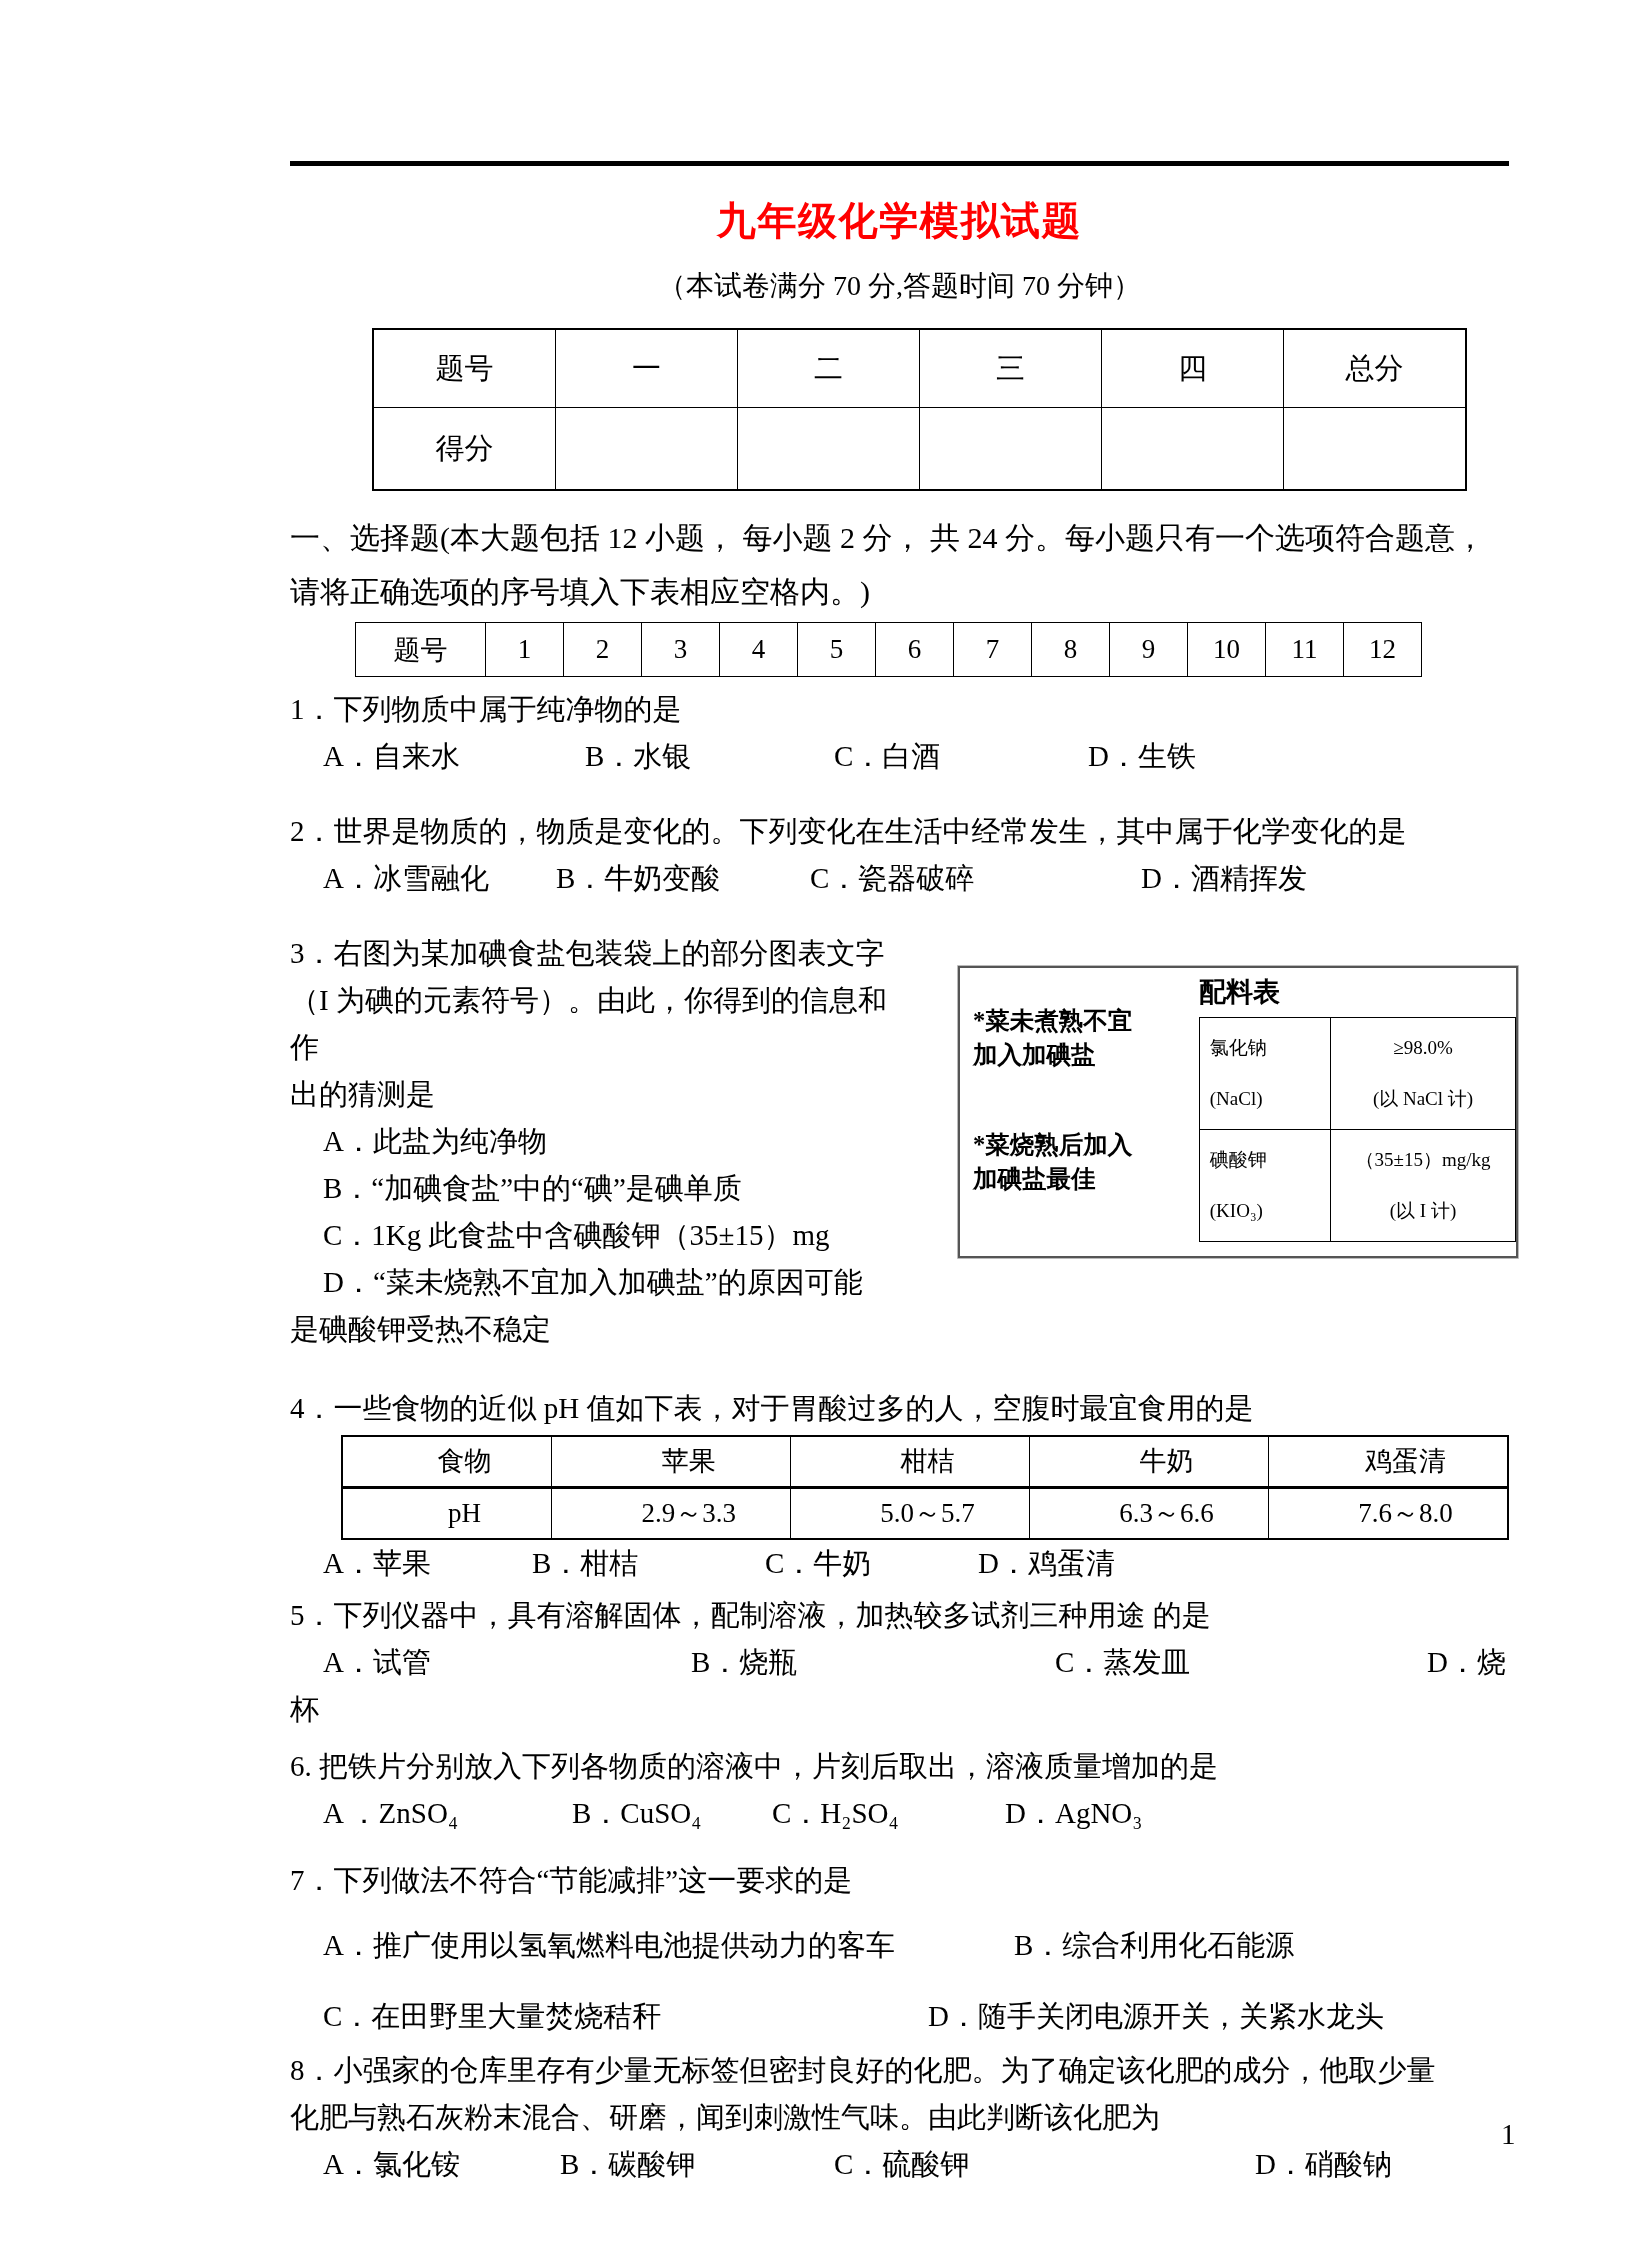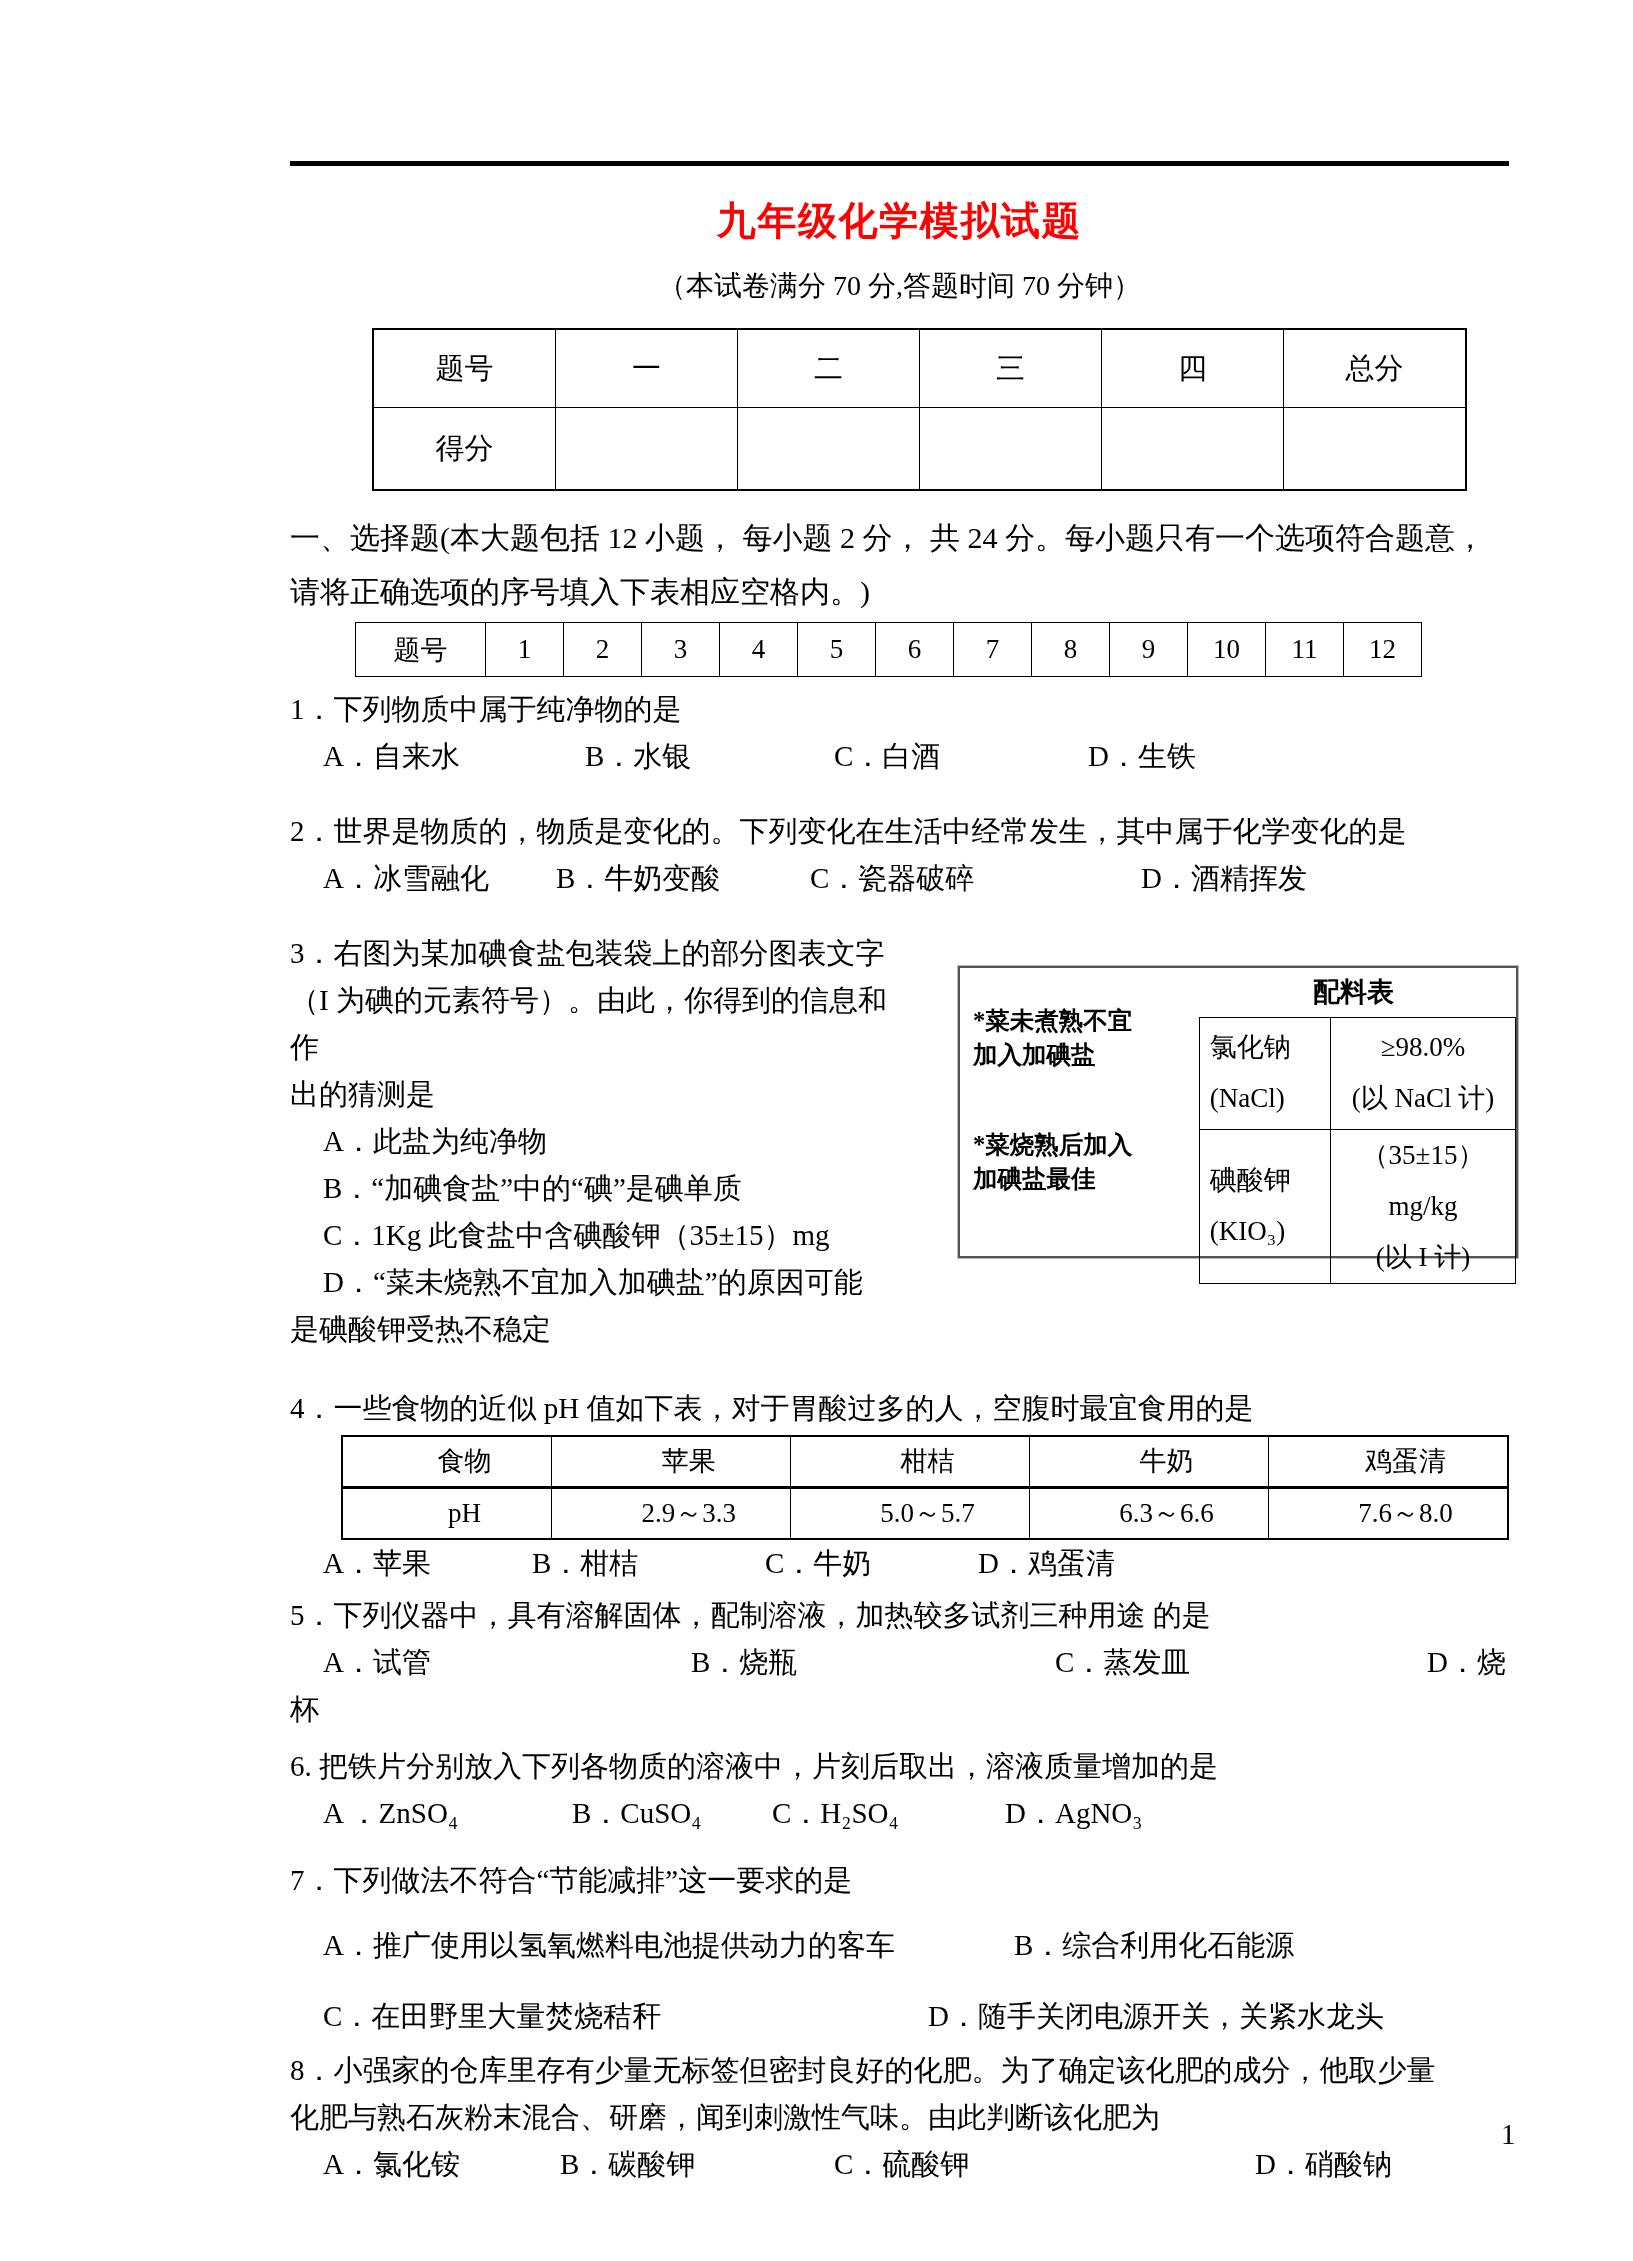--- a/index.html
+++ b/index.html
@@ -59,24 +59,24 @@
     box-shadow:0 0 0 0.8px #aaa;
   }
   .salt-note {
     position:absolute; left:13px;
     font-weight:bold; font-size:24.5px; line-height:34px; white-space:nowrap;
   }
   .salt-note.n1 { top:36px; }
   .salt-note.n2 { top:160px; }
   .salt-title {
     position:absolute; left:239px; top:6.5px; width:309px;
-    text-align:center; font-size:27px; font-weight:bold;
+    text-align:left; font-size:27px; font-weight:bold;
   }
   .salt-table { position:absolute; left:239px; top:49px; }
-  .salt-table td { border:1.6px solid #000; font-size:27px; height:111px; padding:0; }
+  .salt-table td { border:1.6px solid #000; font-size:19px; height:111px; padding:0; }
   .salt-table td.namec { width:121px; text-align:left; padding-left:9.8px; }
   .salt-table td.valc  { width:185px; text-align:center; }
   .salt-table .cell-line { line-height:51px; }
 
   .q4-table { margin:3.3px 0 0 51px; border:2.5px solid #000; }
   .q4-table td {
     border:1.6px solid #000; text-align:center; font-size:27px; height:47px;padding-left:36px;
   }
   .q4-table .hr td { border-bottom:3.3px solid #000; }
   .q4-table td.c0 { width:196px; }

